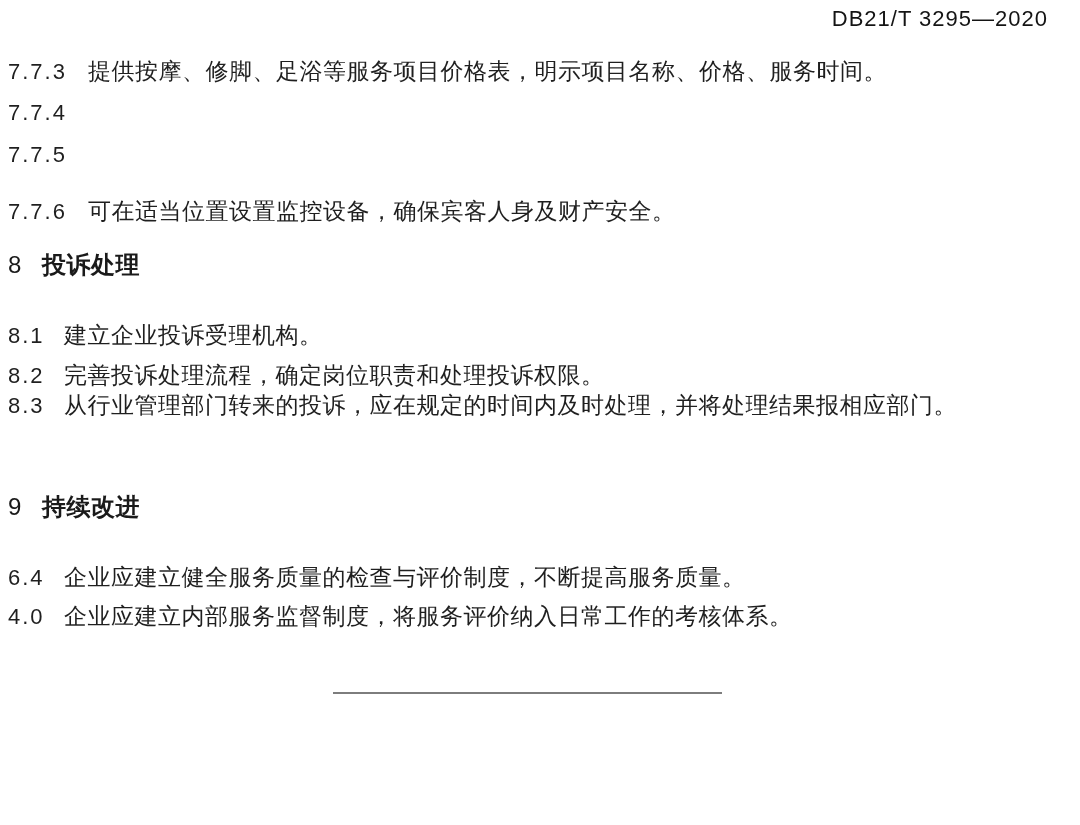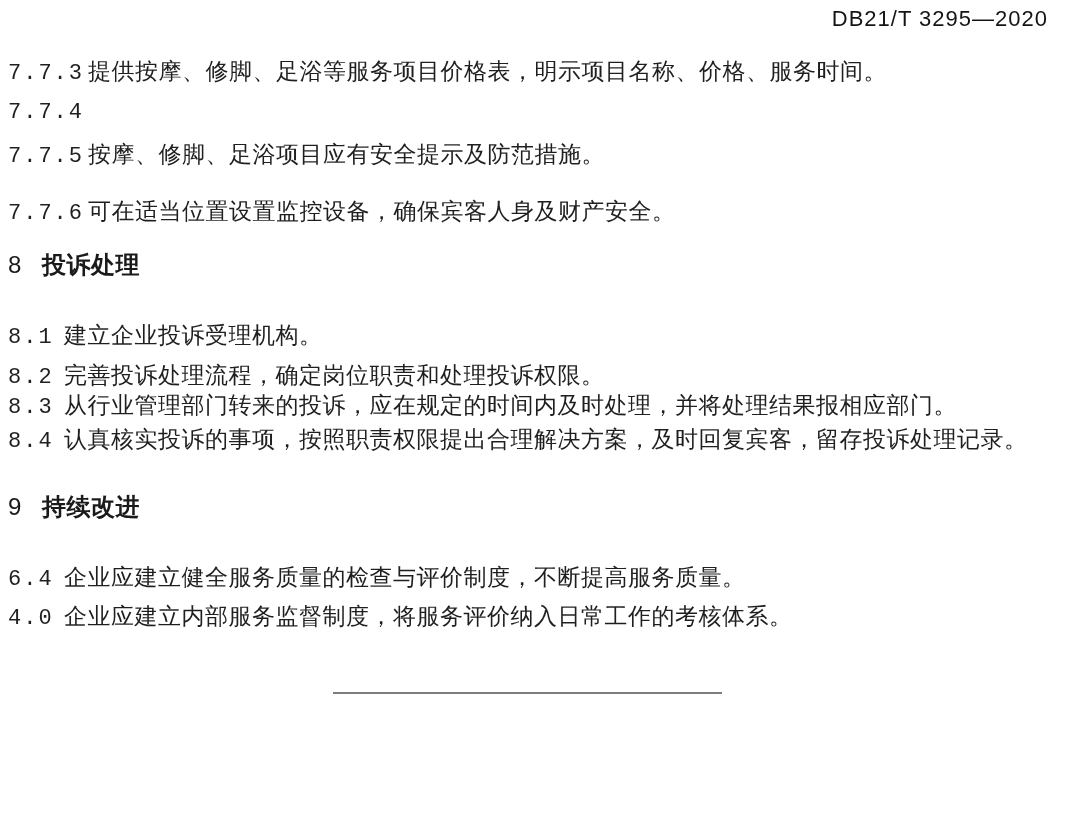--- a/index.html
+++ b/index.html
@@ -21,21 +21,21 @@
     position: absolute;
     left: 8px;
     display: flex;
     align-items: baseline;
     white-space: nowrap;
     font-size: 23px;
     line-height: 34px;
     letter-spacing: 0.5px;
   }
   .num {
-    font-family: Liberation Mono, monospace;
+    font-family: Liberation Sans, sans-serif;
     font-size: 22px;
     letter-spacing: 2px;
     flex: 0 0 auto;
   }
   .num.w-long { width: 80px; }
   .num.w-short { width: 56px; }
   .heading {
     position: absolute;
     left: 8px;
     display: flex;
@@ -81,21 +81,20 @@
 
   <div class="row" style="top:55px">
     <span class="num w-long">7.7.3</span>
     <span class="txt">提供按摩、修脚、足浴等服务项目价格表，明示项目名称、价格、服务时间。</span>
   </div>
   <div class="row" style="top:96px">
     <span class="num w-long">7.7.4</span>
   </div>
   <div class="row" style="top:138px">
     <span class="num w-long">7.7.5</span>
-    <span class="txt">按摩、修脚、足浴项目应有安全提示及防范措施。</span>
   </div>
   <div class="row" style="top:195px">
     <span class="num w-long">7.7.6</span>
     <span class="txt">可在适当位置设置监控设备，确保宾客人身及财产安全。</span>
   </div>
 
   <div class="heading" style="top:248px">
     <span class="h-num">8</span>
     <span class="h-title">投诉处理</span>
   </div>
@@ -105,24 +104,20 @@
     <span class="txt">建立企业投诉受理机构。</span>
   </div>
   <div class="row" style="top:359px">
     <span class="num w-short">8.2</span>
     <span class="txt">完善投诉处理流程，确定岗位职责和处理投诉权限。</span>
   </div>
   <div class="row" style="top:389px">
     <span class="num w-short">8.3</span>
     <span class="txt">从行业管理部门转来的投诉，应在规定的时间内及时处理，并将处理结果报相应部门。</span>
   </div>
-  <div class="row" style="top:423px">
-    <span class="num w-short">8.4</span>
-    <span class="txt">认真核实投诉的事项，按照职责权限提出合理解决方案，及时回复宾客，留存投诉处理记录。</span>
-  </div>
 
   <div class="heading" style="top:490px">
     <span class="h-num">9</span>
     <span class="h-title">持续改进</span>
   </div>
 
   <div class="row" style="top:561px">
     <span class="num w-short">6.4</span>
     <span class="txt">企业应建立健全服务质量的检查与评价制度，不断提高服务质量。</span>
   </div>

